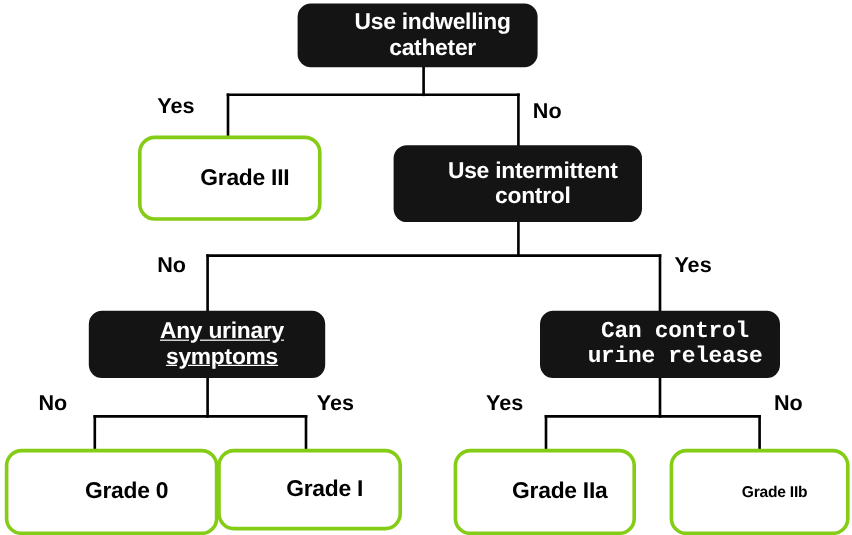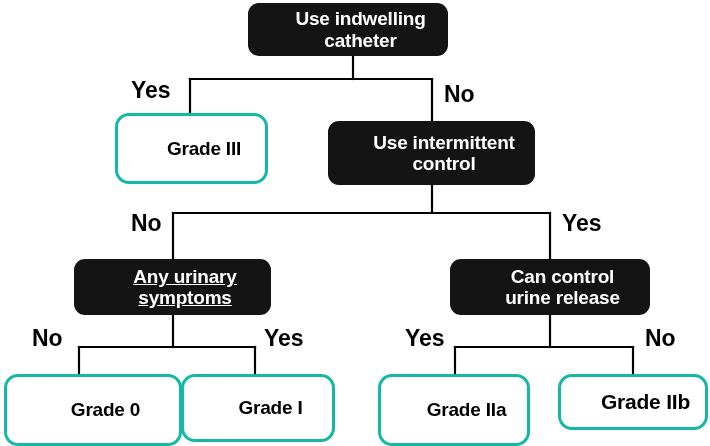--- a/index.html
+++ b/index.html
@@ -37,35 +37,35 @@
   }
   .node-decision {
     background: #141414;
     color: #ffffff;
     border-radius: 11px;
     font-weight: bold;
   }
   .node-outcome {
     background: #ffffff;
     color: #000000;
-    border: 3px solid #14b8a6;
+    border: 3px solid #84cc16;
     border-radius: 14px;
     font-weight: bold;
   }
   .node-label-text {
     display: block;
     width: 100%;
     white-space: pre-line;
     margin-left: 25px;
   }
   .edge-label {
     position: absolute;
     color: #000000;
     font-weight: bold;
-    font-size: 23px;
+    font-size: 18px;
     line-height: 1;
     white-space: nowrap;
   }
 </style>
 </head>
 <body>
 
 <div id="chart-root">
   <svg id="flow-svg" viewBox="0 0 710 446">
       <polyline points="353,56 353,79" fill="none" stroke="#000000" stroke-width="2.2" stroke-linecap="square"></polyline>
@@ -94,34 +94,34 @@
         <span class="node-label-text">Grade III</span>
       </div>
       <div class="node-box node-decision" style="left: 328px; top: 121px; width: 207px; height: 64px; font-size: 19px;">
         <span class="node-label-text">Use intermittent
 control</span>
       </div>
       <div class="node-box node-decision" style="left: 74px; top: 259px; width: 197px; height: 56px; font-size: 19px; text-decoration: underline;">
         <span class="node-label-text">Any urinary
 symptoms</span>
       </div>
-      <div class="node-box node-decision" style="left: 450px; top: 259px; width: 200px; height: 56px; font-size: 19px;">
+      <div class="node-box node-decision" style="left: 450px; top: 259px; width: 200px; height: 56px; font-size: 19px; font-family: Liberation Mono, monospace;">
         <span class="node-label-text">Can control
 urine release</span>
       </div>
       <div class="node-box node-outcome" style="left: 4px; top: 374px; width: 178px; height: 72px; font-size: 19px;">
         <span class="node-label-text">Grade 0</span>
       </div>
       <div class="node-box node-outcome" style="left: 181px; top: 374px; width: 154px; height: 68px; font-size: 19px;">
         <span class="node-label-text">Grade I</span>
       </div>
       <div class="node-box node-outcome" style="left: 378px; top: 374px; width: 152px; height: 72px; font-size: 19px;">
         <span class="node-label-text">Grade IIa</span>
       </div>
-      <div class="node-box node-outcome" style="left: 558px; top: 374px; width: 150px; height: 56px; font-size: 21px;">
+      <div class="node-box node-outcome" style="left: 558px; top: 374px; width: 150px; height: 72px; font-size: 13px;">
         <span class="node-label-text">Grade IIb</span>
       </div>
     </div>
   <div id="edge-label-layer">
       <div class="edge-label" style="left: 131px; top: 79px;">Yes</div>
       <div class="edge-label" style="left: 444px; top: 83px;">No</div>
       <div class="edge-label" style="left: 131px; top: 212px;">No</div>
       <div class="edge-label" style="left: 562px; top: 212px;">Yes</div>
       <div class="edge-label" style="left: 32px; top: 327px;">No</div>
       <div class="edge-label" style="left: 264px; top: 327px;">Yes</div>

